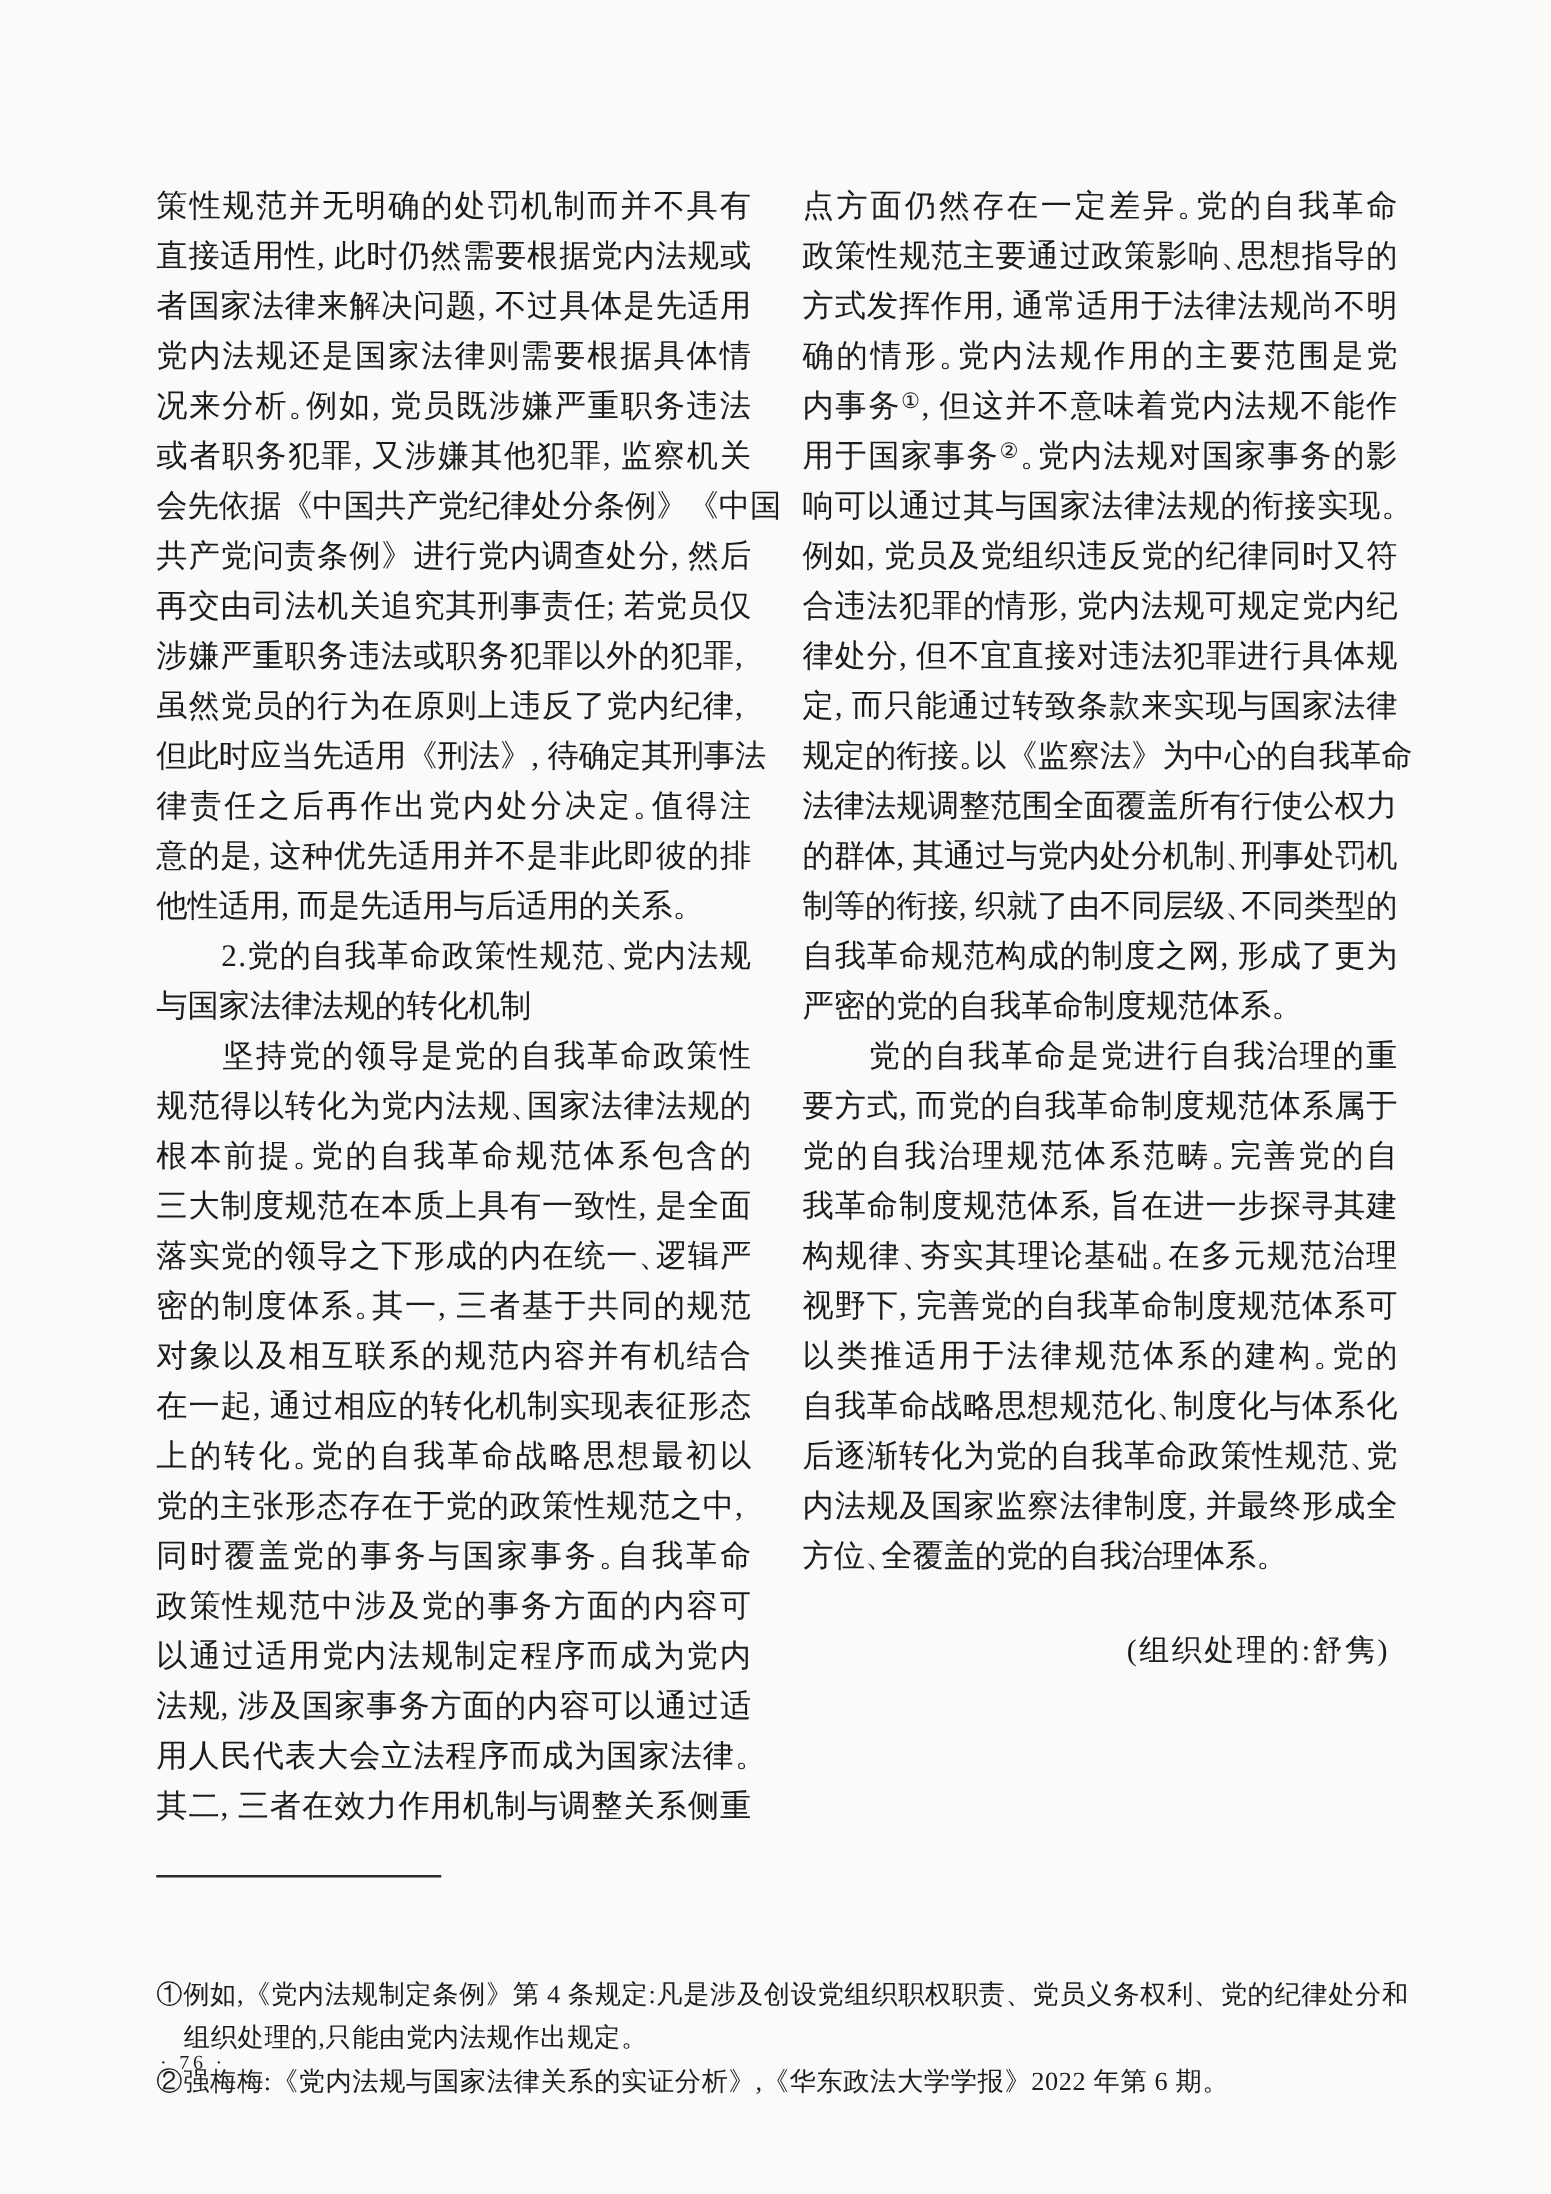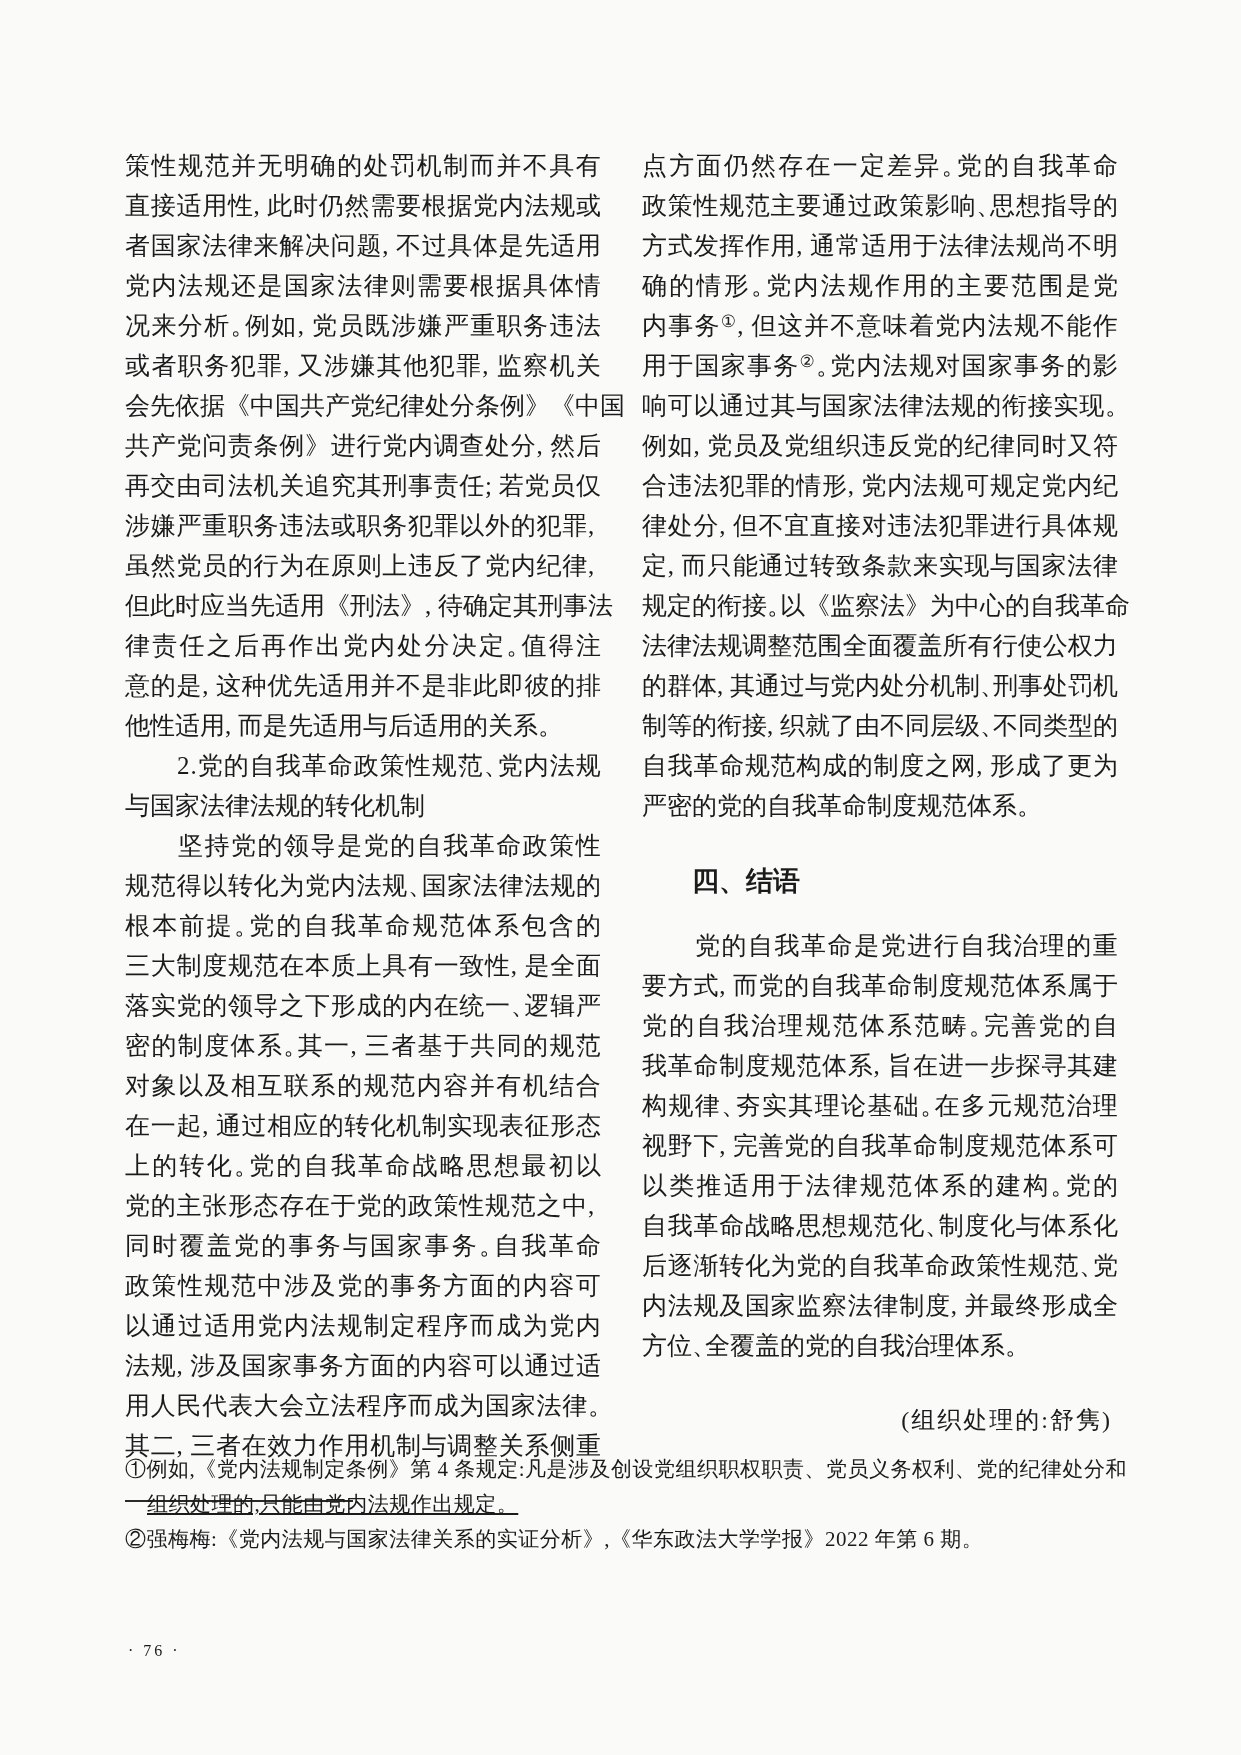--- a/index.html
+++ b/index.html
@@ -50,30 +50,30 @@
     letter-spacing:2px;
   }
   .fn-rule{
     position:absolute;
     left:125px;top:1500px;
     width:228px;height:2px;
     background:#2a2a2a;
   }
   .footnotes{
     position:absolute;
-    left:125px;top:1452px;
+    left:125px;top:1578px;
     width:1000px;
     font-size:21px;
   }
   .fline{
     line-height:35px;
     white-space:nowrap;
     letter-spacing:0.5px;
   }
-  .fline.cont{padding-left:22px;text-decoration:underline;}
+  .fline.cont{padding-left:22px;}
   .pageno{
     position:absolute;
     left:128px;top:1642px;
     font-size:16px;
     letter-spacing:3px;
   }
 </style>
 </head>
 <body style="background: rgb(250, 250, 248); color: rgb(27, 27, 27);">
 
@@ -124,21 +124,20 @@
       <div class="line spread"><span>例</span><span>如</span><span class="pn">,</span><span>党</span><span>员</span><span>及</span><span>党</span><span>组</span><span>织</span><span>违</span><span>反</span><span>党</span><span>的</span><span>纪</span><span>律</span><span>同</span><span>时</span><span>又</span><span>符</span></div>
       <div class="line spread"><span>合</span><span>违</span><span>法</span><span>犯</span><span>罪</span><span>的</span><span>情</span><span>形</span><span class="pn">,</span><span>党</span><span>内</span><span>法</span><span>规</span><span>可</span><span>规</span><span>定</span><span>党</span><span>内</span><span>纪</span></div>
       <div class="line spread"><span>律</span><span>处</span><span>分</span><span class="pn">,</span><span>但</span><span>不</span><span>宜</span><span>直</span><span>接</span><span>对</span><span>违</span><span>法</span><span>犯</span><span>罪</span><span>进</span><span>行</span><span>具</span><span>体</span><span>规</span></div>
       <div class="line spread"><span>定</span><span class="pn">,</span><span>而</span><span>只</span><span>能</span><span>通</span><span>过</span><span>转</span><span>致</span><span>条</span><span>款</span><span>来</span><span>实</span><span>现</span><span>与</span><span>国</span><span>家</span><span>法</span><span>律</span></div>
       <div class="line spread"><span>规</span><span>定</span><span>的</span><span>衔</span><span>接</span><span class="pn">。</span><span>以</span><span>《</span><span>监</span><span>察</span><span>法</span><span>》</span><span>为</span><span>中</span><span>心</span><span>的</span><span>自</span><span>我</span><span>革</span><span>命</span></div>
       <div class="line spread"><span>法</span><span>律</span><span>法</span><span>规</span><span>调</span><span>整</span><span>范</span><span>围</span><span>全</span><span>面</span><span>覆</span><span>盖</span><span>所</span><span>有</span><span>行</span><span>使</span><span>公</span><span>权</span><span>力</span></div>
       <div class="line spread"><span>的</span><span>群</span><span>体</span><span class="pn">,</span><span>其</span><span>通</span><span>过</span><span>与</span><span>党</span><span>内</span><span>处</span><span>分</span><span>机</span><span>制</span><span class="pn">、</span><span>刑</span><span>事</span><span>处</span><span>罚</span><span>机</span></div>
       <div class="line spread"><span>制</span><span>等</span><span>的</span><span>衔</span><span>接</span><span class="pn">,</span><span>织</span><span>就</span><span>了</span><span>由</span><span>不</span><span>同</span><span>层</span><span>级</span><span class="pn">、</span><span>不</span><span>同</span><span>类</span><span>型</span><span>的</span></div>
       <div class="line spread"><span>自</span><span>我</span><span>革</span><span>命</span><span>规</span><span>范</span><span>构</span><span>成</span><span>的</span><span>制</span><span>度</span><span>之</span><span>网</span><span class="pn">,</span><span>形</span><span>成</span><span>了</span><span>更</span><span>为</span></div>
       <div class="line"><span>严</span><span>密</span><span>的</span><span>党</span><span>的</span><span>自</span><span>我</span><span>革</span><span>命</span><span>制</span><span>度</span><span>规</span><span>范</span><span>体</span><span>系</span><span class="pn">。</span></div>
-      <div class="heading">四、结语</div>
       <div class="line spread"><span>　</span><span>　</span><span>党</span><span>的</span><span>自</span><span>我</span><span>革</span><span>命</span><span>是</span><span>党</span><span>进</span><span>行</span><span>自</span><span>我</span><span>治</span><span>理</span><span>的</span><span>重</span></div>
       <div class="line spread"><span>要</span><span>方</span><span>式</span><span class="pn">,</span><span>而</span><span>党</span><span>的</span><span>自</span><span>我</span><span>革</span><span>命</span><span>制</span><span>度</span><span>规</span><span>范</span><span>体</span><span>系</span><span>属</span><span>于</span></div>
       <div class="line spread"><span>党</span><span>的</span><span>自</span><span>我</span><span>治</span><span>理</span><span>规</span><span>范</span><span>体</span><span>系</span><span>范</span><span>畴</span><span class="pn">。</span><span>完</span><span>善</span><span>党</span><span>的</span><span>自</span></div>
       <div class="line spread"><span>我</span><span>革</span><span>命</span><span>制</span><span>度</span><span>规</span><span>范</span><span>体</span><span>系</span><span class="pn">,</span><span>旨</span><span>在</span><span>进</span><span>一</span><span>步</span><span>探</span><span>寻</span><span>其</span><span>建</span></div>
       <div class="line spread"><span>构</span><span>规</span><span>律</span><span class="pn">、</span><span>夯</span><span>实</span><span>其</span><span>理</span><span>论</span><span>基</span><span>础</span><span class="pn">。</span><span>在</span><span>多</span><span>元</span><span>规</span><span>范</span><span>治</span><span>理</span></div>
       <div class="line spread"><span>视</span><span>野</span><span>下</span><span class="pn">,</span><span>完</span><span>善</span><span>党</span><span>的</span><span>自</span><span>我</span><span>革</span><span>命</span><span>制</span><span>度</span><span>规</span><span>范</span><span>体</span><span>系</span><span>可</span></div>
       <div class="line spread"><span>以</span><span>类</span><span>推</span><span>适</span><span>用</span><span>于</span><span>法</span><span>律</span><span>规</span><span>范</span><span>体</span><span>系</span><span>的</span><span>建</span><span>构</span><span class="pn">。</span><span>党</span><span>的</span></div>
       <div class="line spread"><span>自</span><span>我</span><span>革</span><span>命</span><span>战</span><span>略</span><span>思</span><span>想</span><span>规</span><span>范</span><span>化</span><span class="pn">、</span><span>制</span><span>度</span><span>化</span><span>与</span><span>体</span><span>系</span><span>化</span></div>
       <div class="line spread"><span>后</span><span>逐</span><span>渐</span><span>转</span><span>化</span><span>为</span><span>党</span><span>的</span><span>自</span><span>我</span><span>革</span><span>命</span><span>政</span><span>策</span><span>性</span><span>规</span><span>范</span><span class="pn">、</span><span>党</span></div>
       <div class="line spread"><span>内</span><span>法</span><span>规</span><span>及</span><span>国</span><span>家</span><span>监</span><span>察</span><span>法</span><span>律</span><span>制</span><span>度</span><span class="pn">,</span><span>并</span><span>最</span><span>终</span><span>形</span><span>成</span><span>全</span></div>

